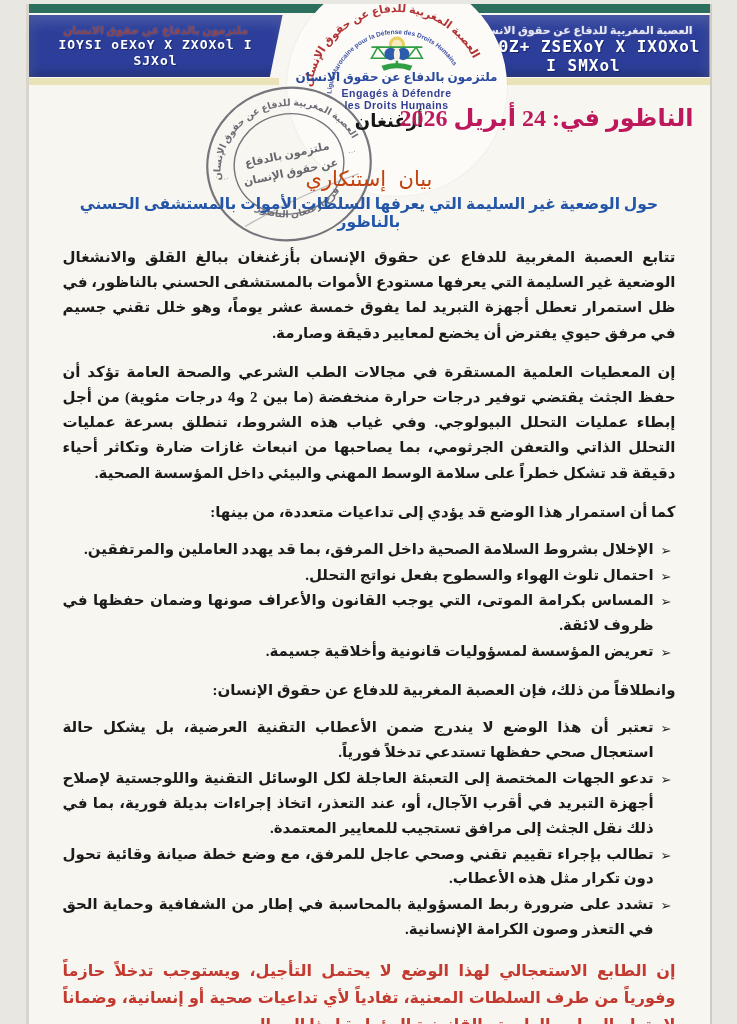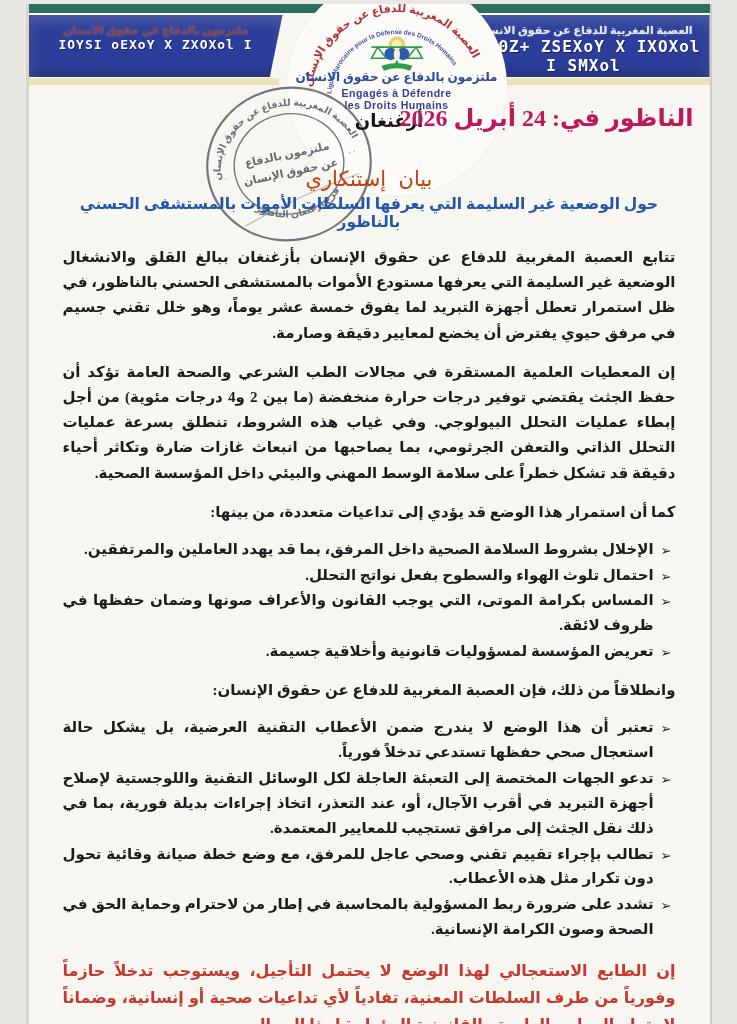--- a/index.html
+++ b/index.html
@@ -55,20 +55,21 @@
 <body>
 
 <div class="page">
 
   <div class="band-top"></div>
 
   <div class="ribbon left">
     <div class="rb-inner">
       <div class="rb-ar">ملتزمون بالدفاع عن حقوق الانسان</div>
       <div class="rb-tif">IOYSI oEXoY X ZXOXol I</div>
+      <div class="rb-tif">SJXol</div>
     </div>
   </div>
   <div class="strip left"></div>
 
   <div class="ribbon right">
     <div class="rb-inner">
       <div class="rb-ar">العصبة المغربية للدفاع عن حقوق الانسان</div>
       <div class="rb-tif">VOIΘZ+ ZSEXoY X IXOXol I SMXol</div>
     </div>
   </div>
@@ -164,21 +165,21 @@
       <div class="bitem">
         <span class="arrow">➢</span>
         <span>تدعو الجهات المختصة إلى التعبئة العاجلة لكل الوسائل التقنية واللوجستية لإصلاح أجهزة التبريد في أقرب الآجال، أو، عند التعذر، اتخاذ إجراءات بديلة فورية، بما في ذلك نقل الجثث إلى مرافق تستجيب للمعايير المعتمدة.</span>
       </div>
       <div class="bitem">
         <span class="arrow">➢</span>
         <span>تطالب بإجراء تقييم تقني وصحي عاجل للمرفق، مع وضع خطة صيانة وقائية تحول دون تكرار مثل هذه الأعطاب.</span>
       </div>
       <div class="bitem">
         <span class="arrow">➢</span>
-        <span>تشدد على ضرورة ربط المسؤولية بالمحاسبة في إطار من لاحترام وحماية الحق في الصحة وصون الكرامة الإنسانية.</span>
+        <span>تشدد على ضرورة ربط المسؤولية بالمحاسبة في إطار من الشفافية وحماية الحق في التعذر وصون الكرامة الإنسانية.</span>
       </div>
     </div>
 
     <p class="closing">إن الطابع الاستعجالي لهذا الوضع لا يحتمل التأجيل، ويستوجب تدخلاً حازماً وفورياً من طرف السلطات المعنية، تفادياً لأي تداعيات صحية أو إنسانية، وضماناً لاحترام المعايير العلمية والقانونية المؤطرة لهذا المجال.</p>
 
   </div>
 
 </div>
 
 </body></html>

